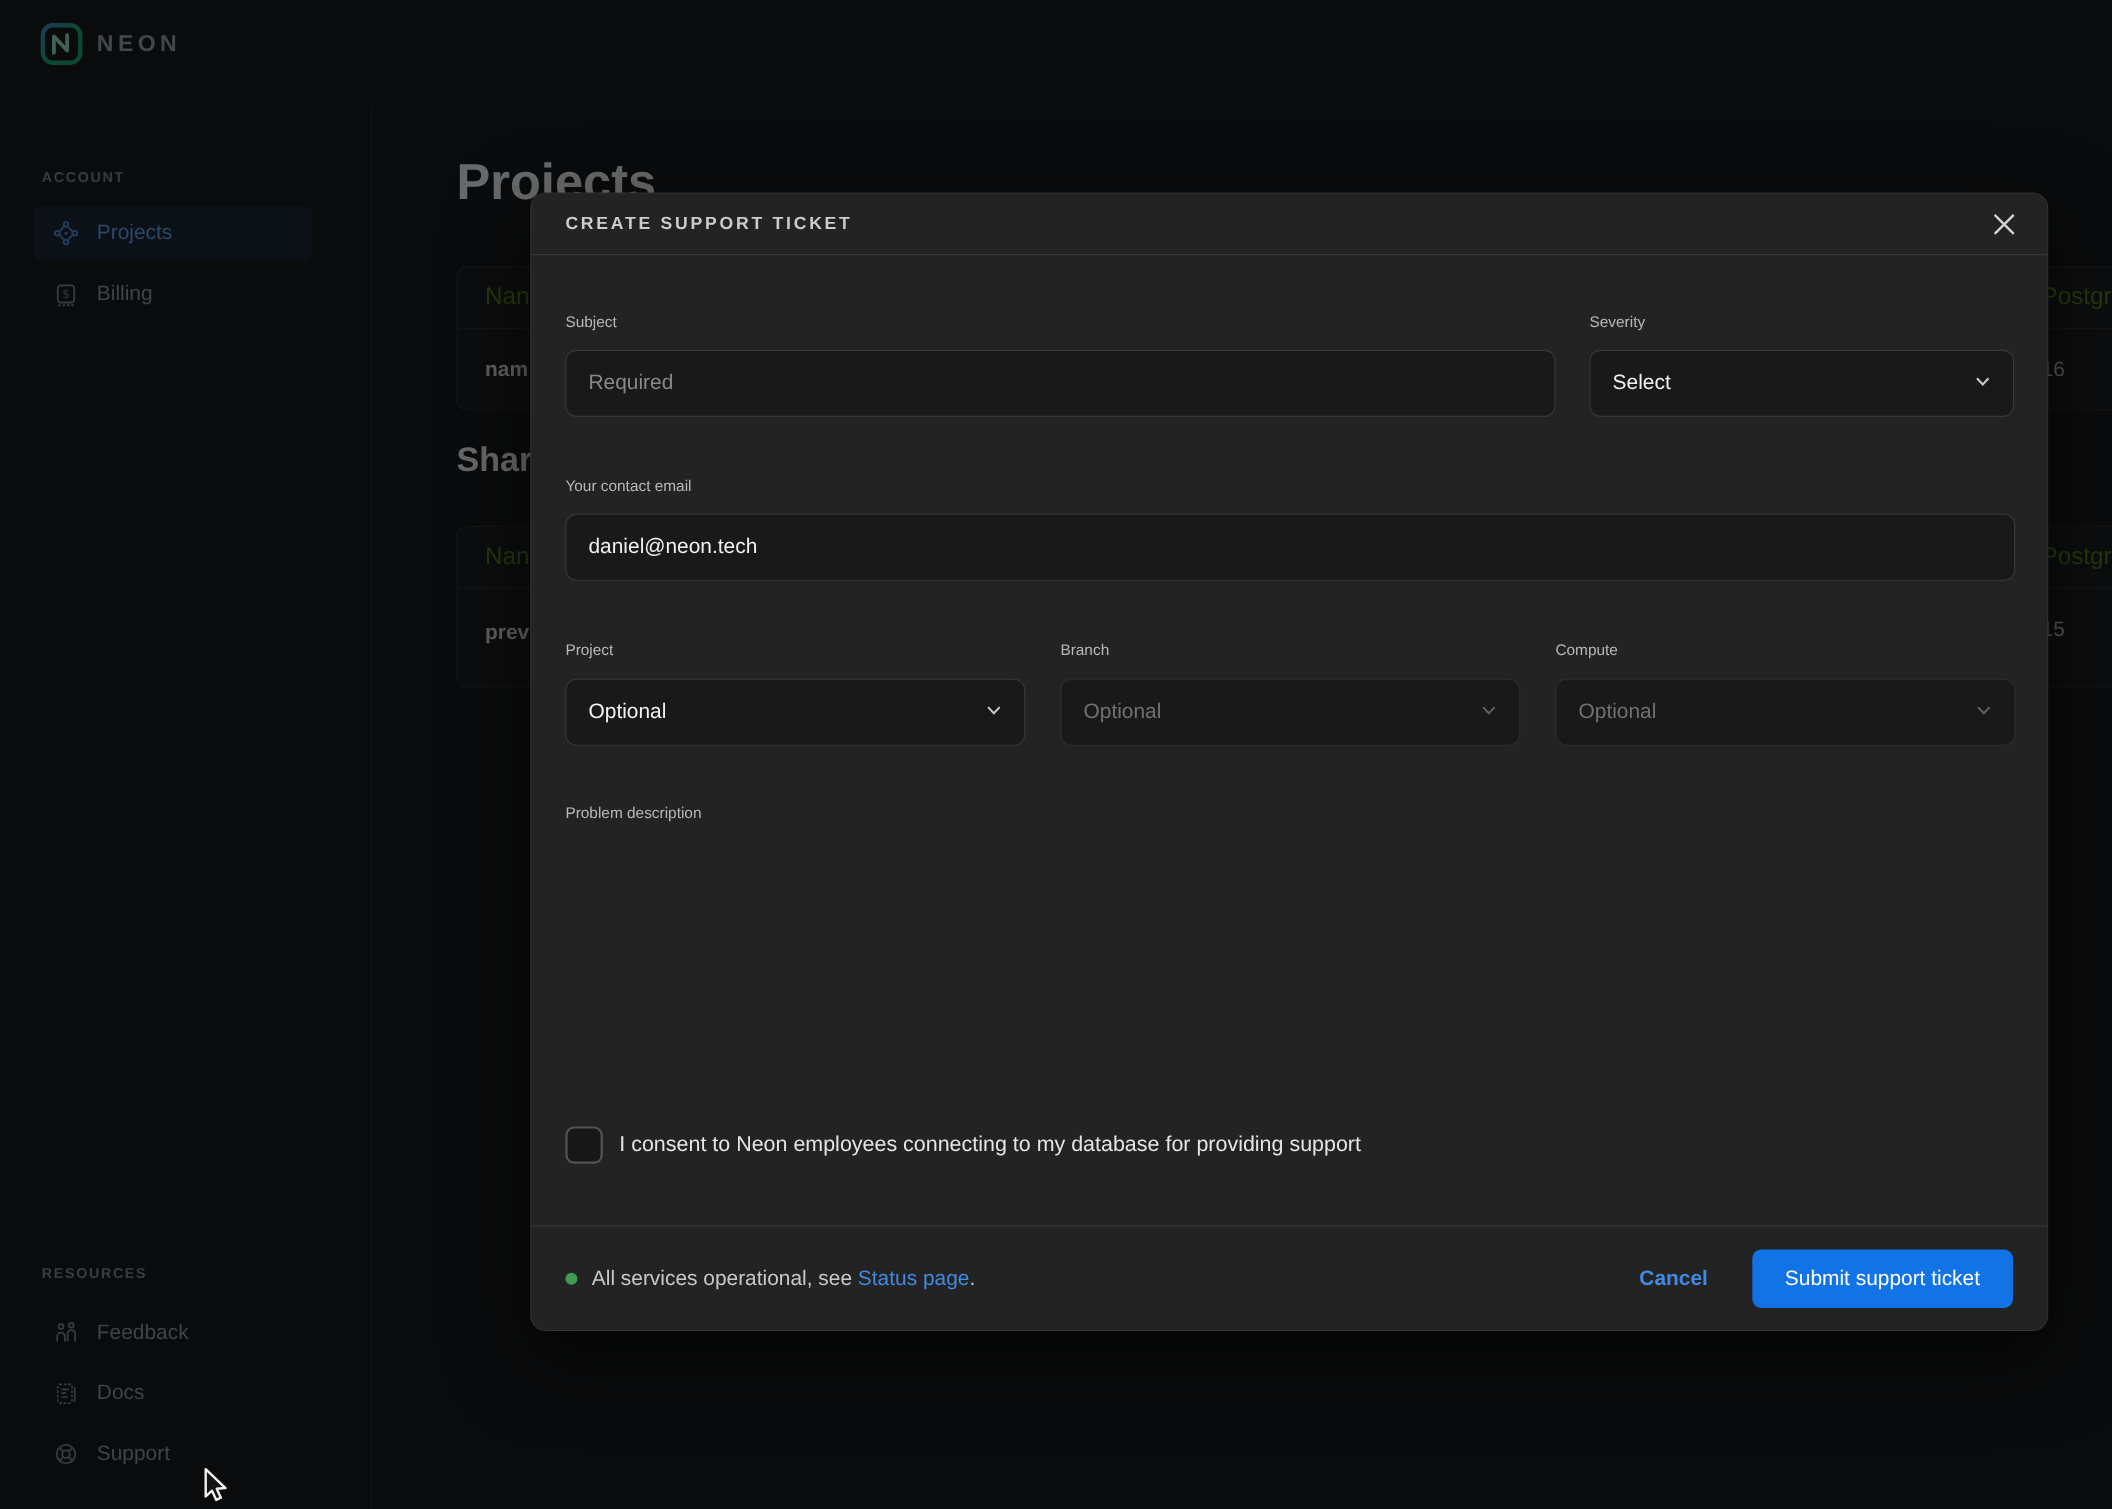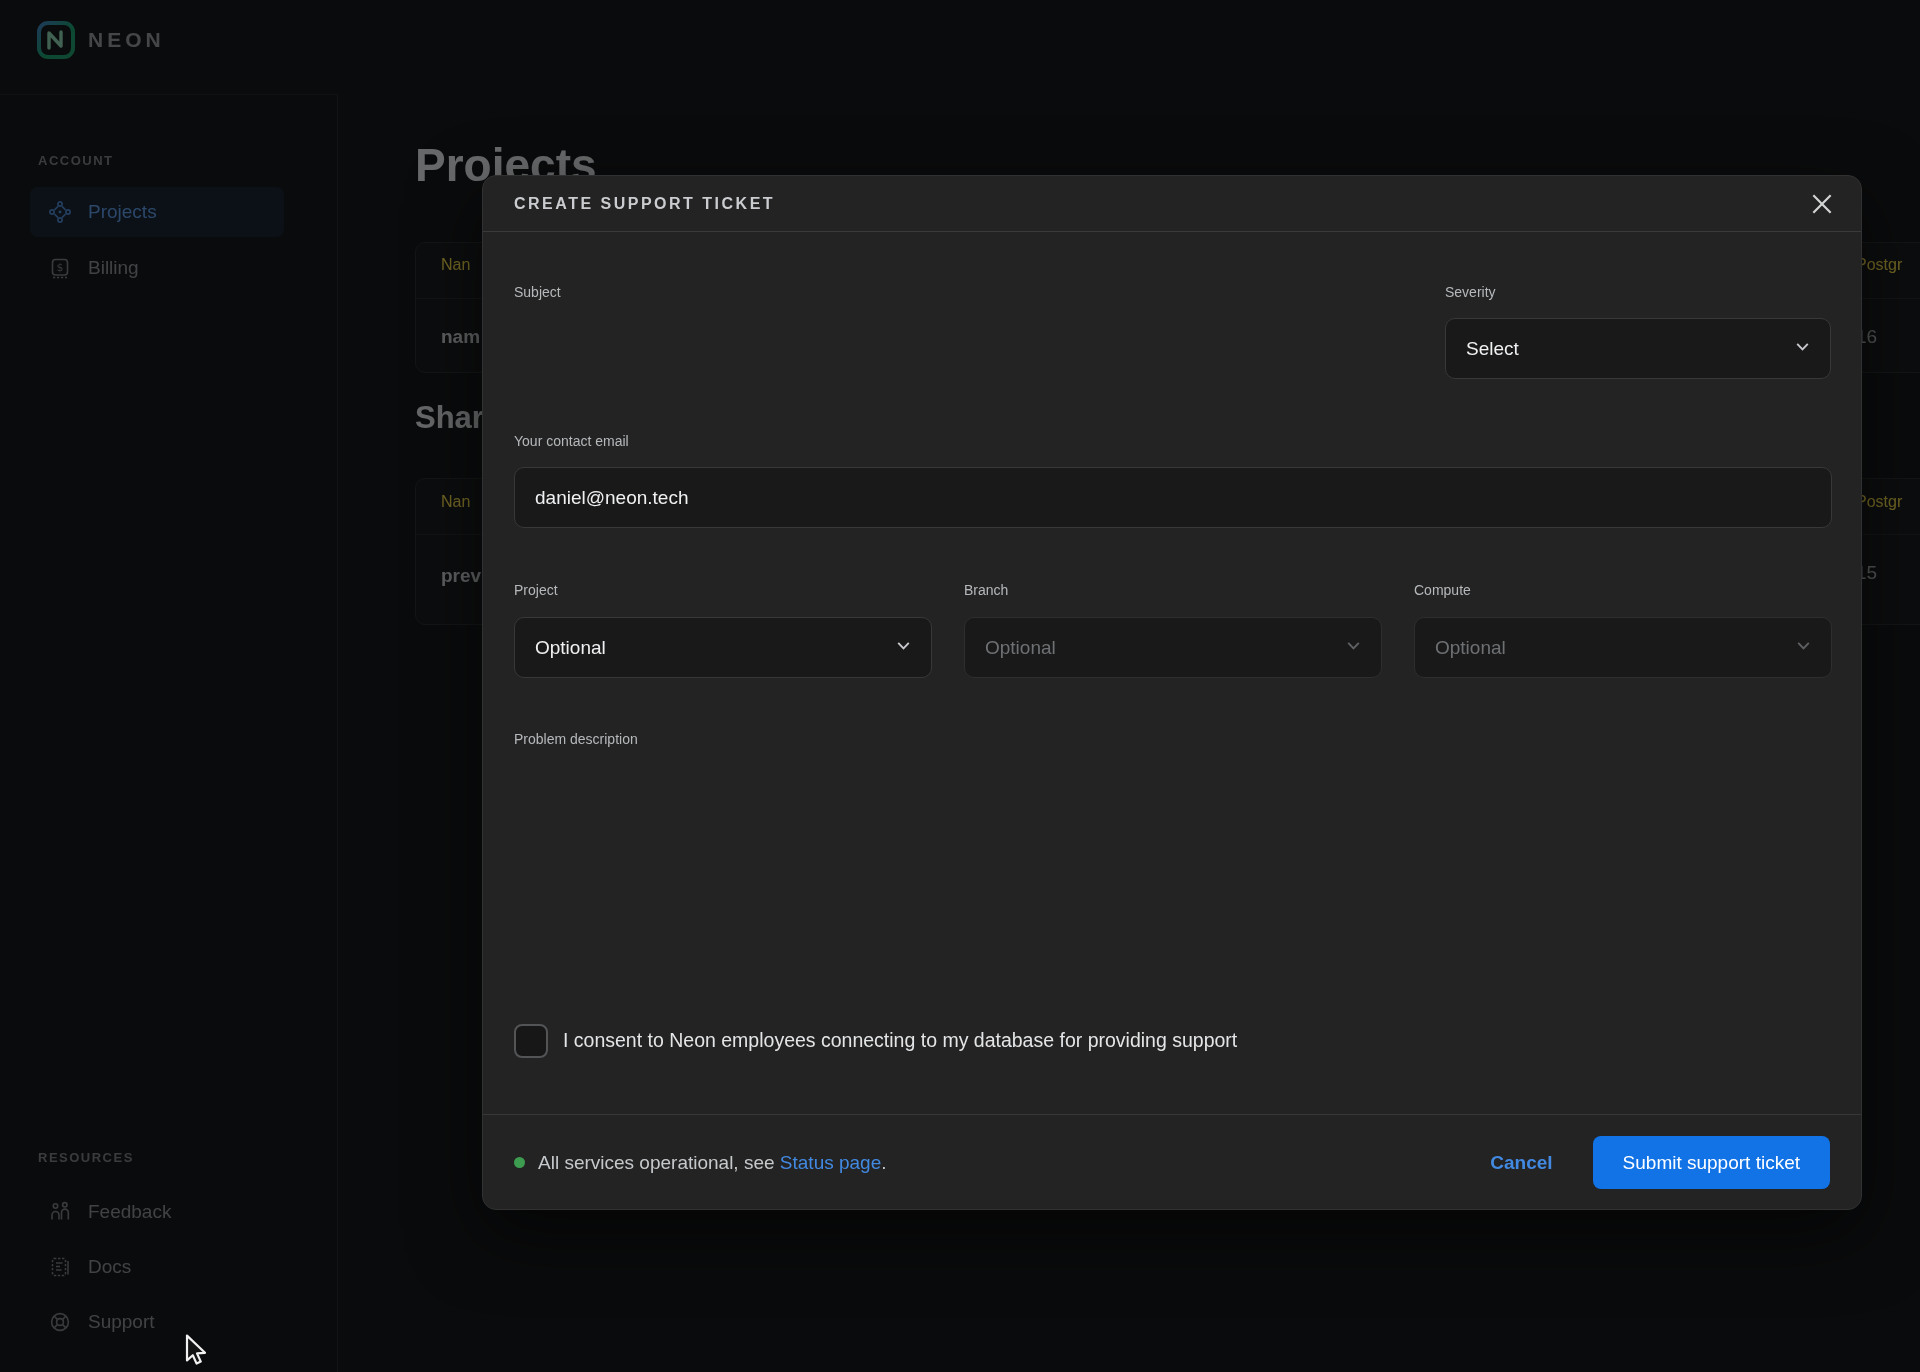--- a/index.html
+++ b/index.html
@@ -21,21 +21,21 @@
     display:flex; align-items:center; padding-left:18px; color:#8f9194; font-size:19px; cursor:pointer; }
   .nav-item .icon { width:24px; height:24px; margin-right:16px; flex:0 0 24px; color:#7d7f82; }
   .nav-item.active { background:#161f2b; color:#5d9be8; }
   .nav-item.active .icon { color:#4b86cf; }
 
   
   .bg-main { position:absolute; inset:0; z-index:1; }
   .bg-title { position:absolute; left:415px; top:138px; font-size:46px; font-weight:bold; color:#e9e9e9; }
   .bg-card { position:absolute; background:#151515; border:1px solid #282828; border-radius:10px; }
   .bg-card .hdr-line { position:absolute; left:0; right:0; border-bottom:1px solid #272727; }
-  .bg-txt-h { position:absolute; font-size:16px; color:#fde047; }
+  .bg-txt-h { position:absolute; font-size:22px; color:#4d7c0f; }
   .bg-txt-r { position:absolute; font-size:19px; color:#d4d4d4; font-weight:bold; }
   .bg-txt-rr { position:absolute; font-size:19px; color:#b9b9b9; }
   .bg-heading2 { position:absolute; left:415px; top:400px; font-size:31px; font-weight:bold; color:#e6e6e6; }
 
   
   .overlay { position:absolute; inset:0; background:rgba(6,7,9,0.57); z-index:5; }
 
   
   .modal { position:absolute; left:482px; top:175px; width:1380px; height:1035px;
     background:#232323; border:1px solid #313131; border-radius:14px; z-index:10;
@@ -211,20 +211,21 @@
   <div class="modal-header">
     <span class="modal-title">CREATE SUPPORT TICKET</span>
   </div>
   <div class="close-btn">
     <svg width="26" height="26" viewBox="0 0 24 24" fill="none" stroke="currentColor" stroke-width="2">
       <path d="M4 4 L20 20 M20 4 L4 20"></path>
     </svg>
   </div>
 
   <div class="field-label" style="left:31px; top:108px;">Subject</div>
+  <input class="text-input" style="left: 31px; top: 142px; width: 900px;" type="text" placeholder="Required">
 
   <div class="field-label" style="left:962px; top:108px;">Severity</div>
   <div class="sel" style="left:962px; top:142px; width:386px;">
     <span class="sel-val">Select</span>
     <span class="chev">
       <svg width="19" height="19" viewBox="0 0 18 18" fill="none" stroke="currentColor" stroke-width="1.8">
         <path d="M4 6.5 L9 11.8 L14 6.5"></path>
       </svg>
     </span>
   </div>

